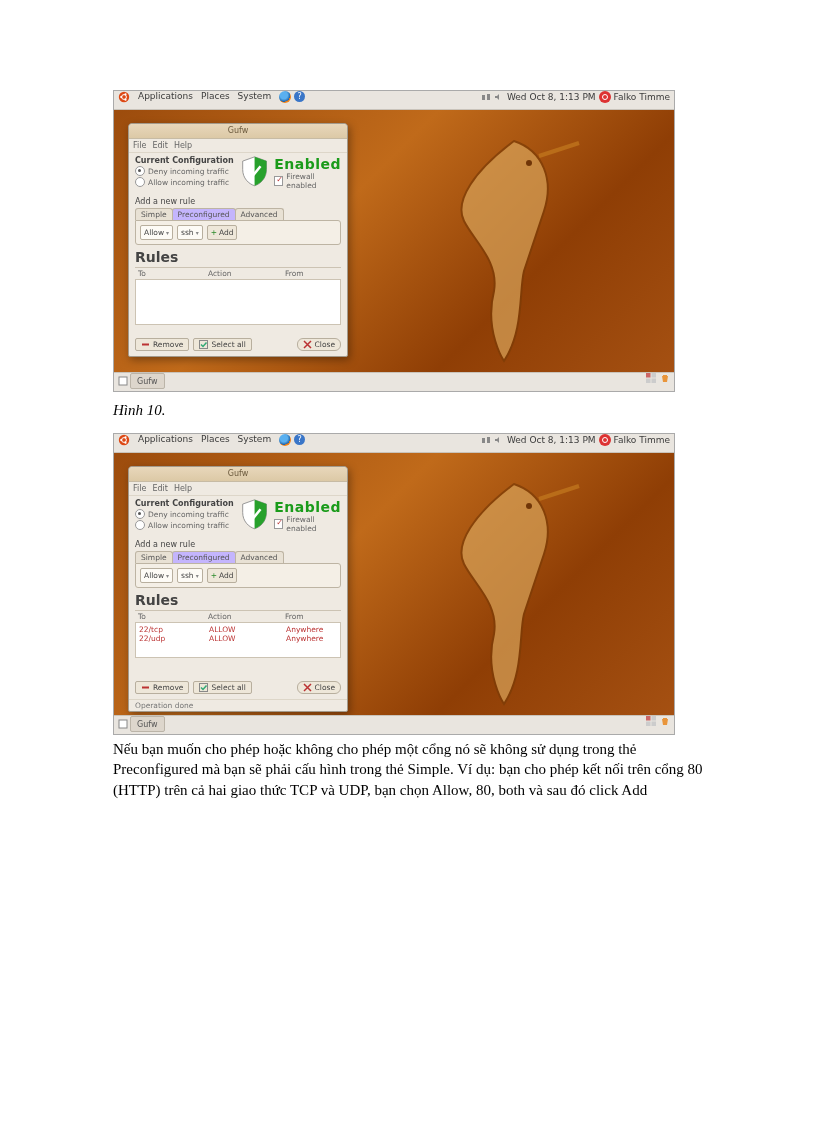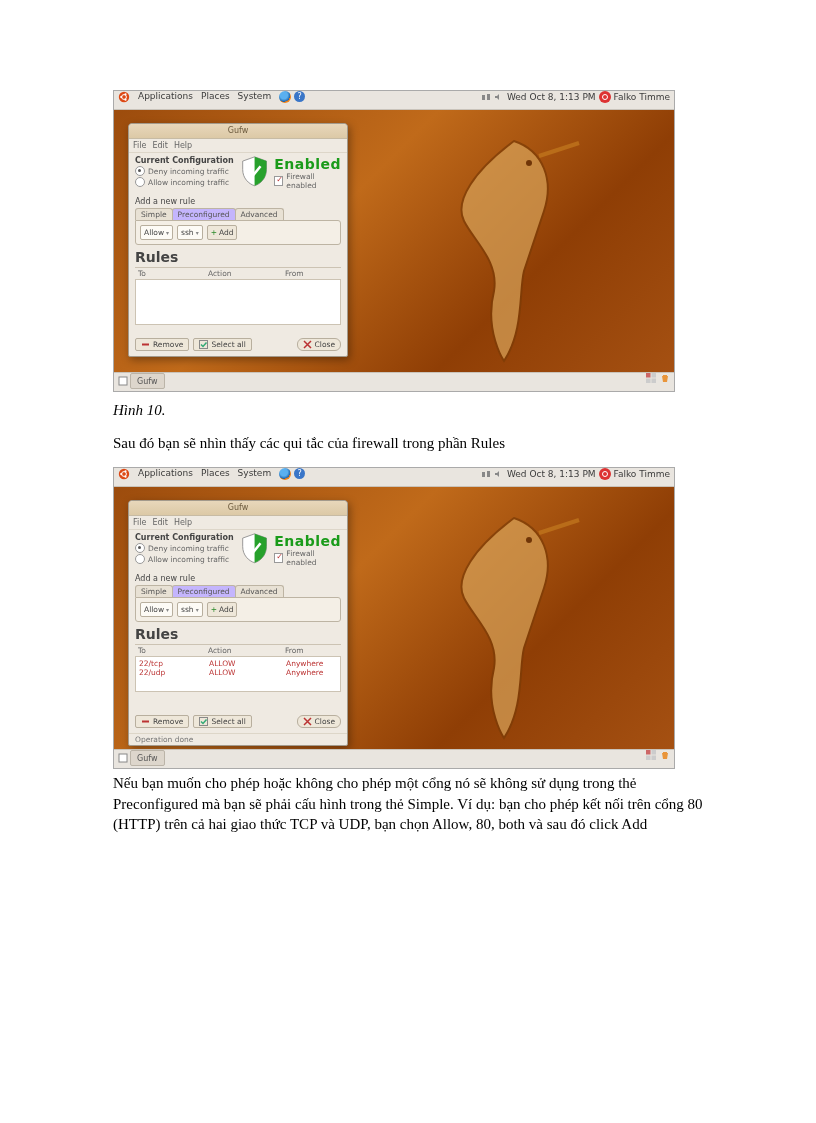--- a/index.html
+++ b/index.html
@@ -375,21 +375,20 @@
               <rect x="5.5" y="5.5" width="4.5" height="4.5" fill="#ccc"></rect>
             </svg></span>
         <span class="tray-icon"><svg viewBox="0 0 10 10">
               <path d="M2 3 H8 L7 9 H3 Z M3 2 H7 V3 H3 Z" fill="#e9953a"></path>
             </svg></span>
       </div>
     </div>
   </div>
 
   <div class="caption">Hình 10.</div>
-  <div class="paragraph">Sau đó bạn sẽ nhìn thấy các qui tắc của firewall trong phần Rules</div>
 
   <div class="screenshot">
 
     <div class="top-panel">
       <span class="ubuntu-logo">
         <svg viewBox="0 0 12 12">
             <circle cx="6" cy="6" r="5.2" fill="#dd4814"></circle>
             <circle cx="3.2" cy="6" r="1.1" fill="#fff"></circle>
             <circle cx="7.5" cy="3.3" r="1.1" fill="#fff"></circle>
             <circle cx="7.5" cy="8.7" r="1.1" fill="#fff"></circle>

